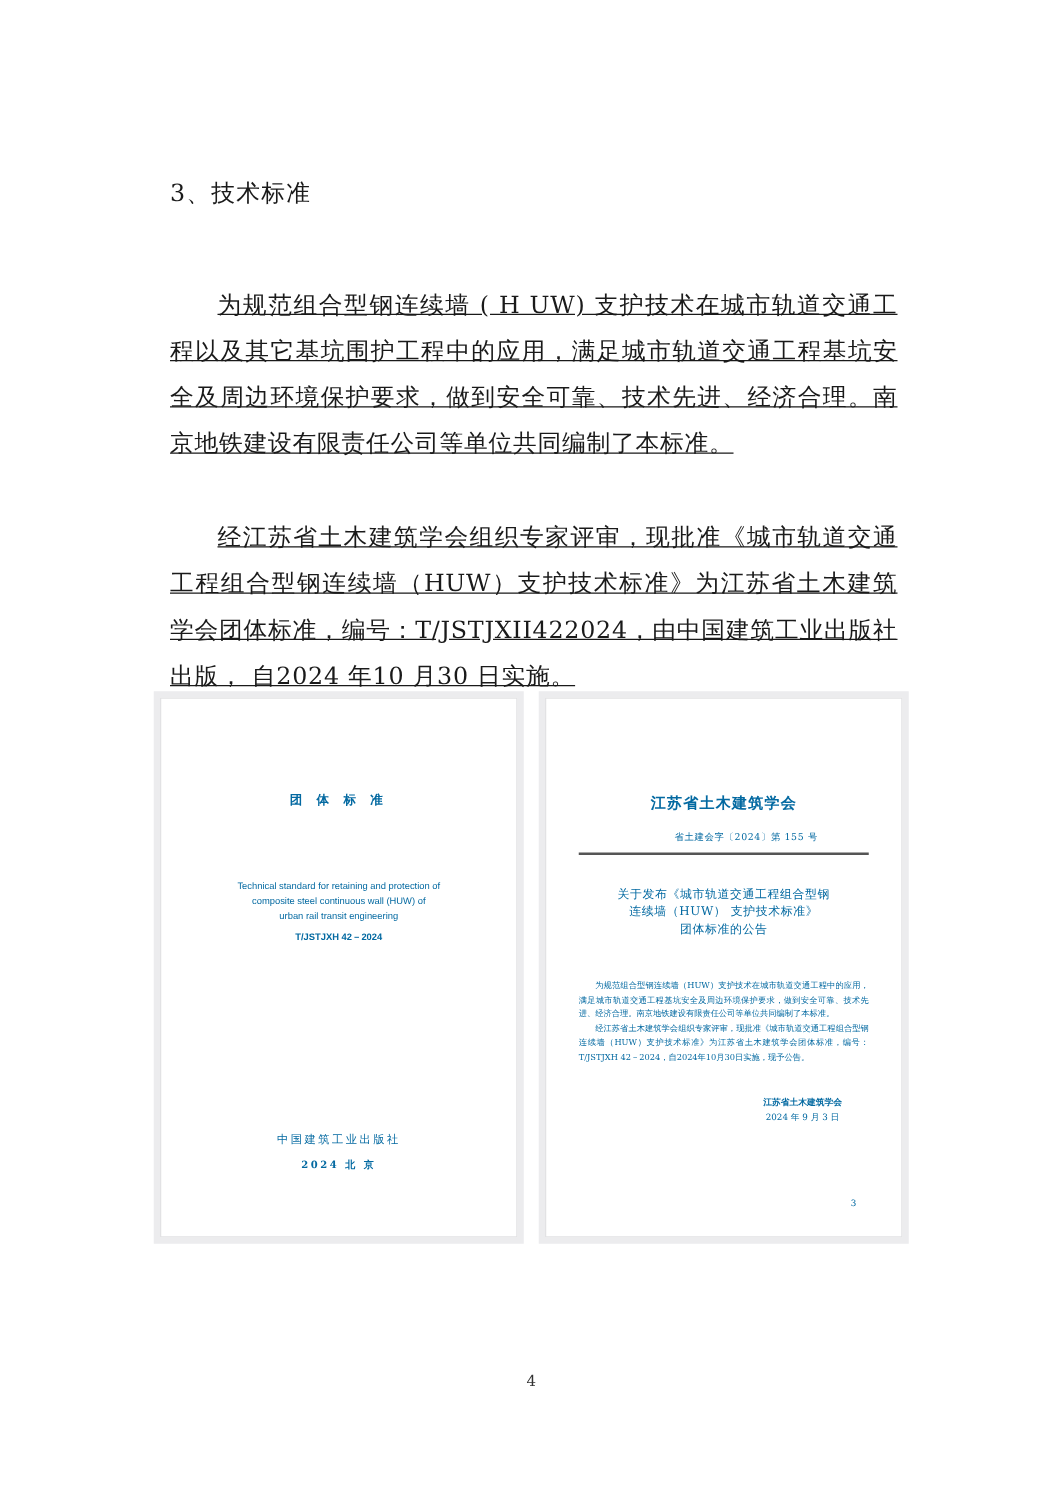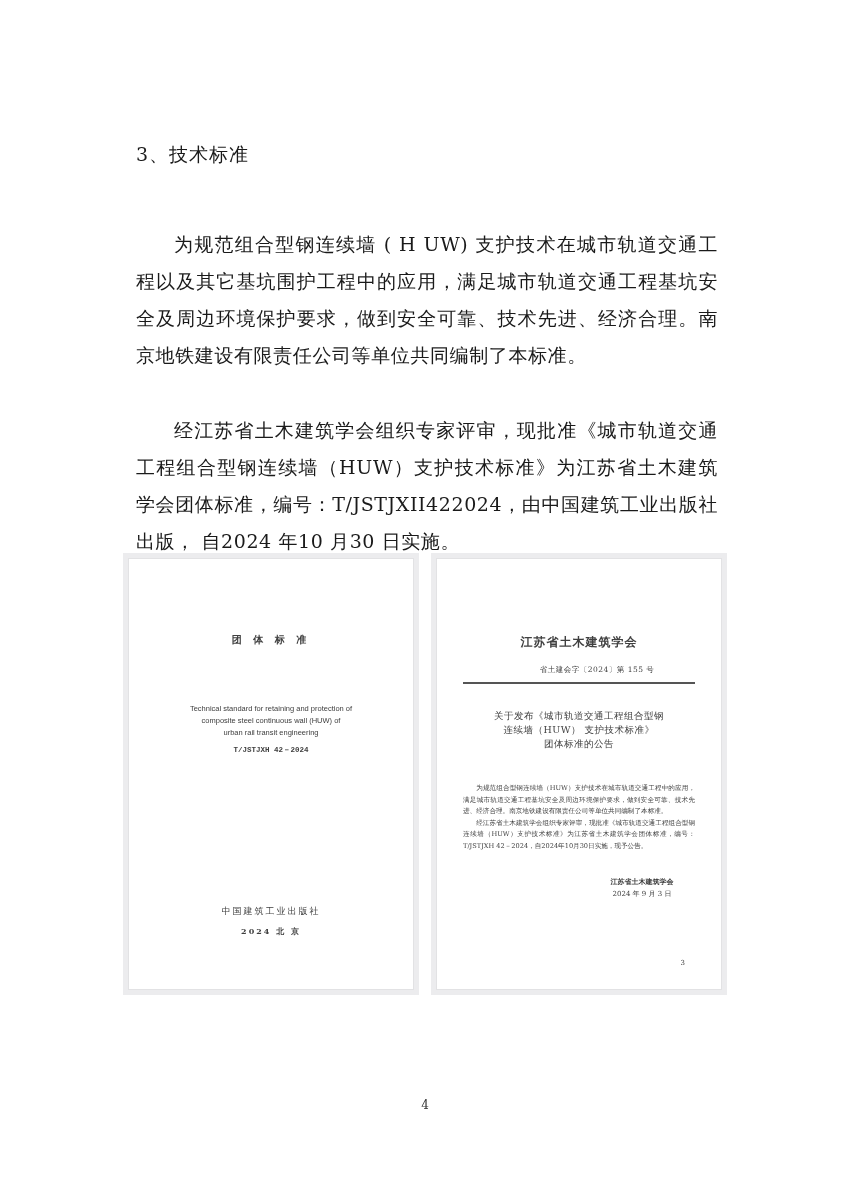--- a/index.html
+++ b/index.html
@@ -10,41 +10,41 @@
     }
     .section-heading {
       position: absolute; left: 136px; top: 142px;
       font-size: 19px; letter-spacing: 1px;
     }
     .body-text {
       position: absolute; left: 136px; width: 582px;
       font-size: 19px; line-height: 37px; text-align: justify;
       letter-spacing: 0.6px;
     }
-    .body-text p { margin: 0; text-indent: 2em; }
+    .body-text p { margin: 0; text-indent: 2em; text-decoration: underline; }
     .p1 { top: 226px; }
     .p2 { top: 412px; }
 
     .doc-frame {
       position: absolute; top: 553px; height: 442px;
       background: #ececee; box-sizing: border-box; padding: 5px;
     }
     .doc-frame.left { left: 123px; width: 296px; }
     .doc-frame.right { left: 431px; width: 296px; }
     .doc-inner {
       width: 100%; height: 100%; background: #fff; position: relative;
       box-sizing: border-box; border: 1px solid #e2e2e4;
-      text-align: center; color: #404040;
+      text-align: center; color: #0369a1;
     }
 
     
     .cv-type { position: absolute; top: 74px; left: 0; right: 0; font-size: 10px; font-weight: bold; letter-spacing: 4px; }
     .cv-title { position: absolute; top: 100px; left: 0; right: 0; font-size: 11.5px; line-height: 17px; letter-spacing: 0.5px; }
     .cv-en { position: absolute; top: 144px; left: 10px; right: 10px; font-size: 7.5px; line-height: 12px; font-family: Liberation Sans, sans-serif; }
-    .cv-code { position: absolute; top: 186px; left: 0; right: 0; font-size: 7.5px; font-weight: bold; font-family: Liberation Mono, monospace; text-align: center; }
+    .cv-code { position: absolute; top: 186px; left: 0; right: 0; font-size: 7.5px; font-weight: bold; font-family: Liberation Sans, sans-serif; text-align: center; }
     .cv-meta { position: absolute; top: 204px; left: 0; right: 0; font-size: 7px; line-height: 12px; letter-spacing: 0.5px; }
     .cv-pub { position: absolute; top: 346px; left: 0; right: 0; font-size: 9px; letter-spacing: 2px; }
     .cv-city { position: absolute; top: 367px; left: 0; right: 0; font-size: 8px; font-weight: bold; letter-spacing: 2px; }
 
     
     .an-org { position: absolute; top: 75px; left: 0; right: 0; font-size: 12px; font-weight: bold; letter-spacing: 1px; }
     .an-no { position: absolute; top: 106px; left: 0; right: 12px; font-size: 7.5px; letter-spacing: 0.5px; margin-left: 48px; }
     .an-rule { position: absolute; top: 123px; left: 26px; right: 26px; height: 1.5px; background: #555; }
     .an-title { position: absolute; top: 150px; left: 0; right: 0; font-size: 9.5px; line-height: 14px; letter-spacing: 0.5px; }
     .an-body { position: absolute; top: 208px; left: 26px; right: 26px; font-size: 6.6px; line-height: 11.6px; text-align: justify; margin-top: 16px; }

